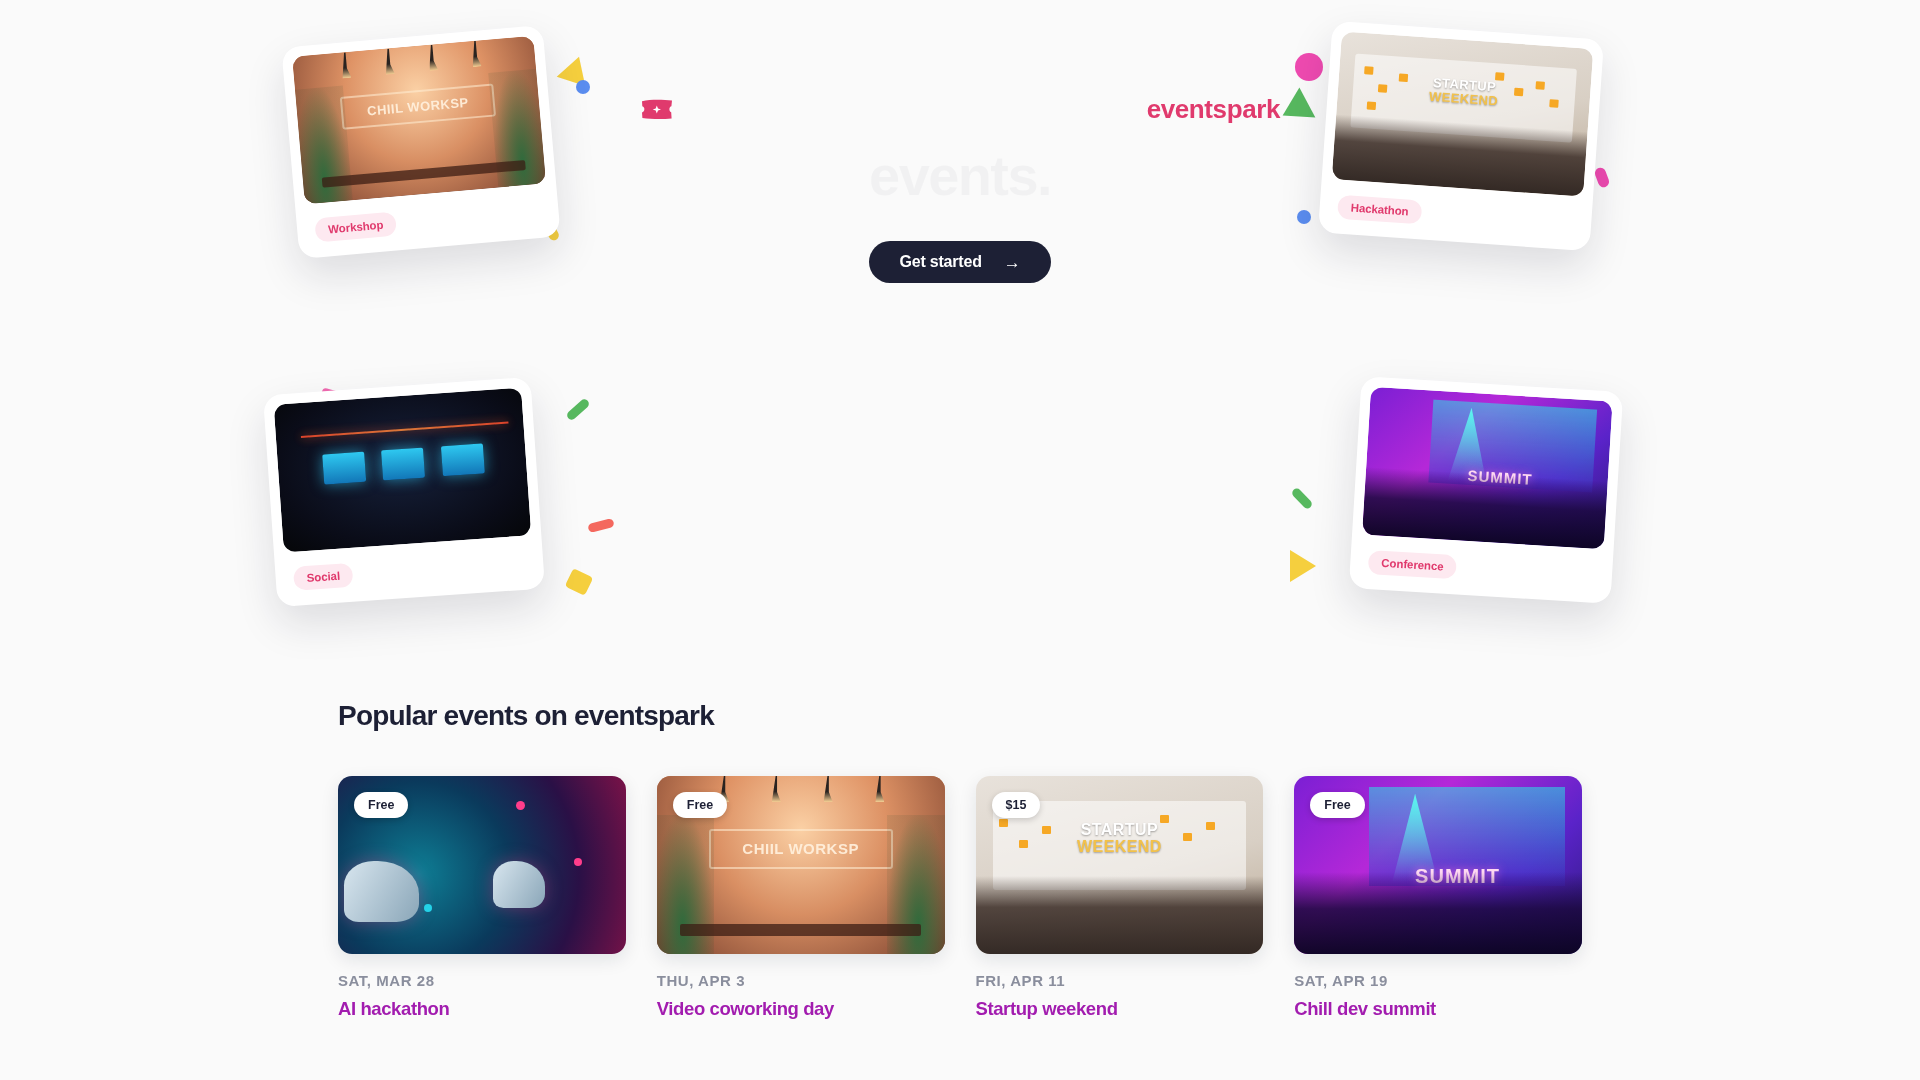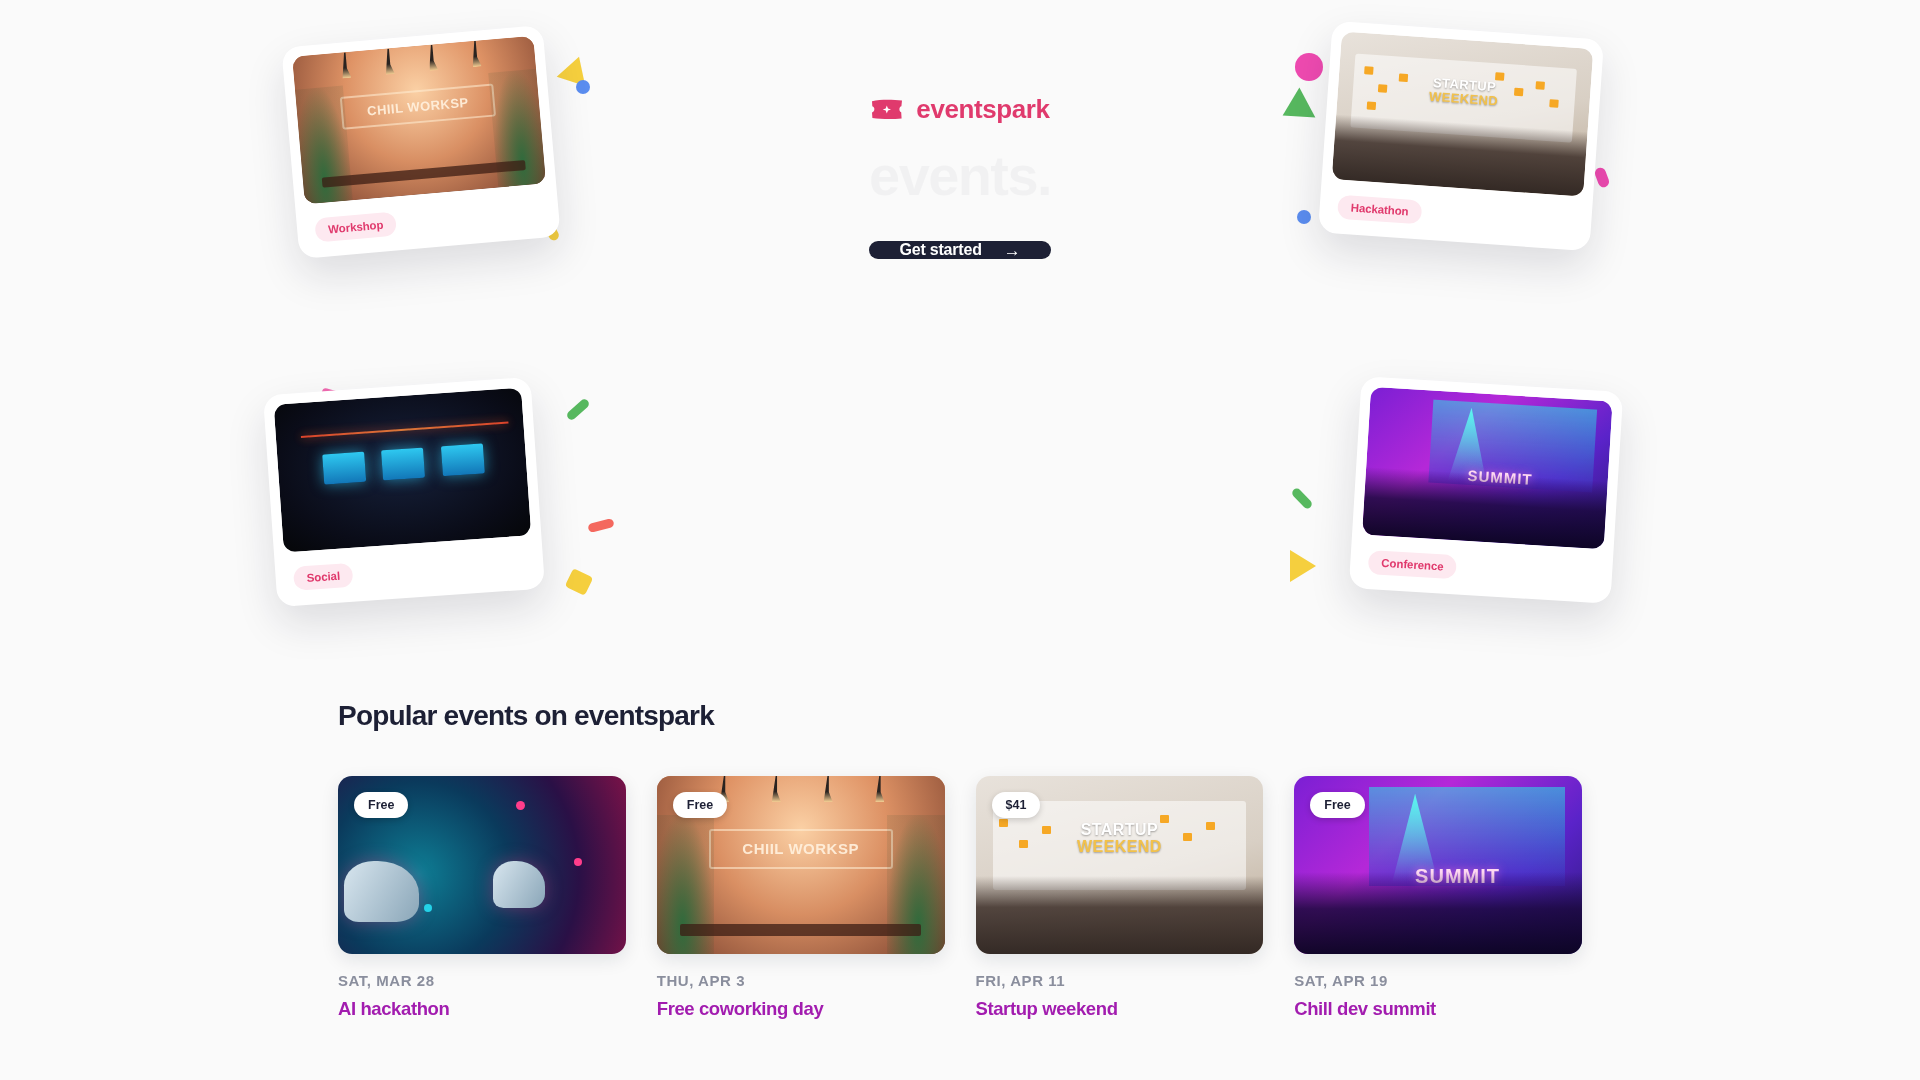--- a/index.html
+++ b/index.html
@@ -13,21 +13,21 @@
   .page { position: relative; width: 1920px; height: 1080px; background: #fafafa; overflow: hidden; }
 
   
   .hero { position: relative; width: 1920px; height: 700px; }
 
   .hero-center {
     position: absolute; left: 50%; top: 96px;
     transform: translateX(-50%);
     width: 640px; text-align: center; z-index: 20;
   }
-  .brand { display: flex; align-items: center; justify-content: center; gap: 12px; margin-bottom: 24px; }
+  .brand { display: flex; align-items: center; justify-content: space-between; gap: 12px; margin-bottom: 24px; }
   .ticket-icon { width: 34px; height: 23px; position: relative; display: block; }
   .brand-name {
     font-size: 26px; font-weight: 700; color: #e03a6d;
     letter-spacing: -0.4px; line-height: 1;
   }
 
   .headline {
     font-size: 56px; font-weight: 800; line-height: 1.06;
     color: #1d2035; letter-spacing: -1.6px;
   }
@@ -37,21 +37,21 @@
   .subtitle {
     margin: 34px auto 0; width: 500px;
     font-size: 16.5px; line-height: 1.62; color: #6f7384;
   }
 
   .cta-wrap { margin-top: 36px; display: flex; justify-content: center; }
   .cta {
     display: inline-flex; align-items: center; gap: 22px;
     background: #1d2035; color: #ffffff;
     border: none; border-radius: 999px;
-    padding: 0 30px; font-size: 16px; font-weight: 700;
+    padding: 12px 30px; font-size: 16px; font-weight: 700;
     font-family: "Liberation Sans", sans-serif;
     cursor: pointer; letter-spacing: -0.2px;
   }
   .cta .arrow { font-size: 17px; line-height: 1; }
 
   
   .pcard {
     position: absolute; z-index: 10;
     background: #ffffff; border-radius: 18px;
     padding: 10px 10px 0 10px;
@@ -351,37 +351,37 @@
             <span class="lamp" style="left:58%"></span>
               <span class="lamp" style="left:76%"></span>
             <div class="wallsign" style="font-size:15px">CHIIL WORKSP</div>
             <span class="plant-l"></span>
               <span class="plant-r"></span>
               <span class="desk"></span>
           </div>
           <span class="price-badge">Free</span>
         </div>
         <div class="date">THU, APR 3</div>
-        <div class="ename">Free coworking day</div>
+        <div class="ename">Video coworking day</div>
       </div>
 
       <div class="ecard">
         <div class="thumb">
           <div class="scene scene-hack">
             <span class="board"></span>
             <span class="sticky" style="left:8%;top:24%"></span>
               <span class="sticky" style="left:15%;top:36%"></span>
             <span class="sticky" style="left:23%;top:28%"></span>
               <span class="sticky" style="left:64%;top:22%"></span>
             <span class="sticky" style="left:72%;top:32%"></span>
               <span class="sticky" style="left:80%;top:26%"></span>
             <div class="title" style="font-size:16px">STARTUP<em>WEEKEND</em></div>
             <span class="crowd"></span>
           </div>
-          <span class="price-badge">$41</span>
+          <span class="price-badge">$15</span>
         </div>
         <div class="date">FRI, APR 11</div>
         <div class="ename">Startup weekend</div>
       </div>
 
       <div class="ecard">
         <div class="thumb">
           <div class="scene scene-conf">
             <span class="screen"></span>
               <span class="beam"></span>

